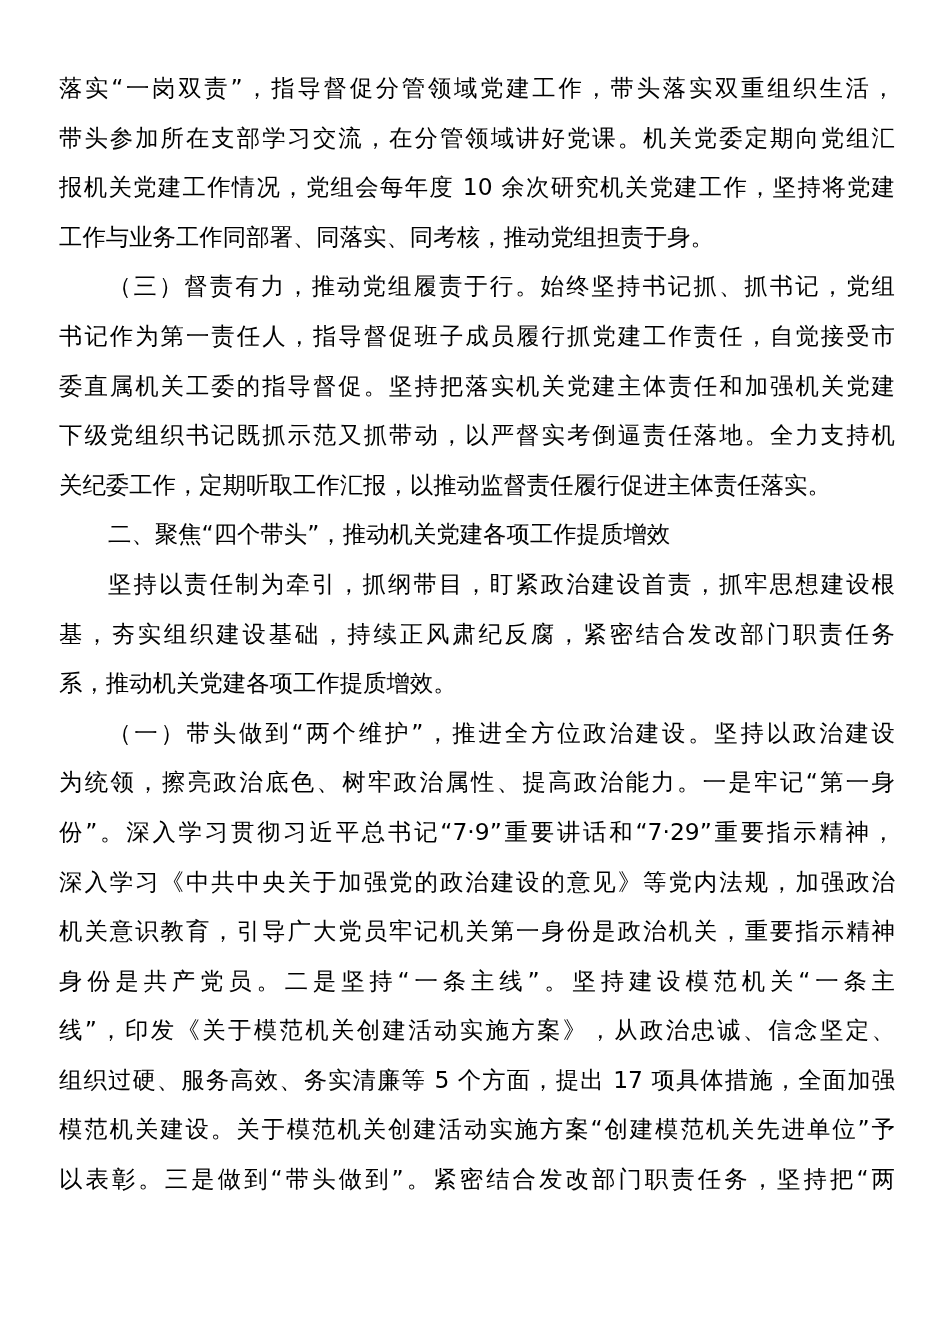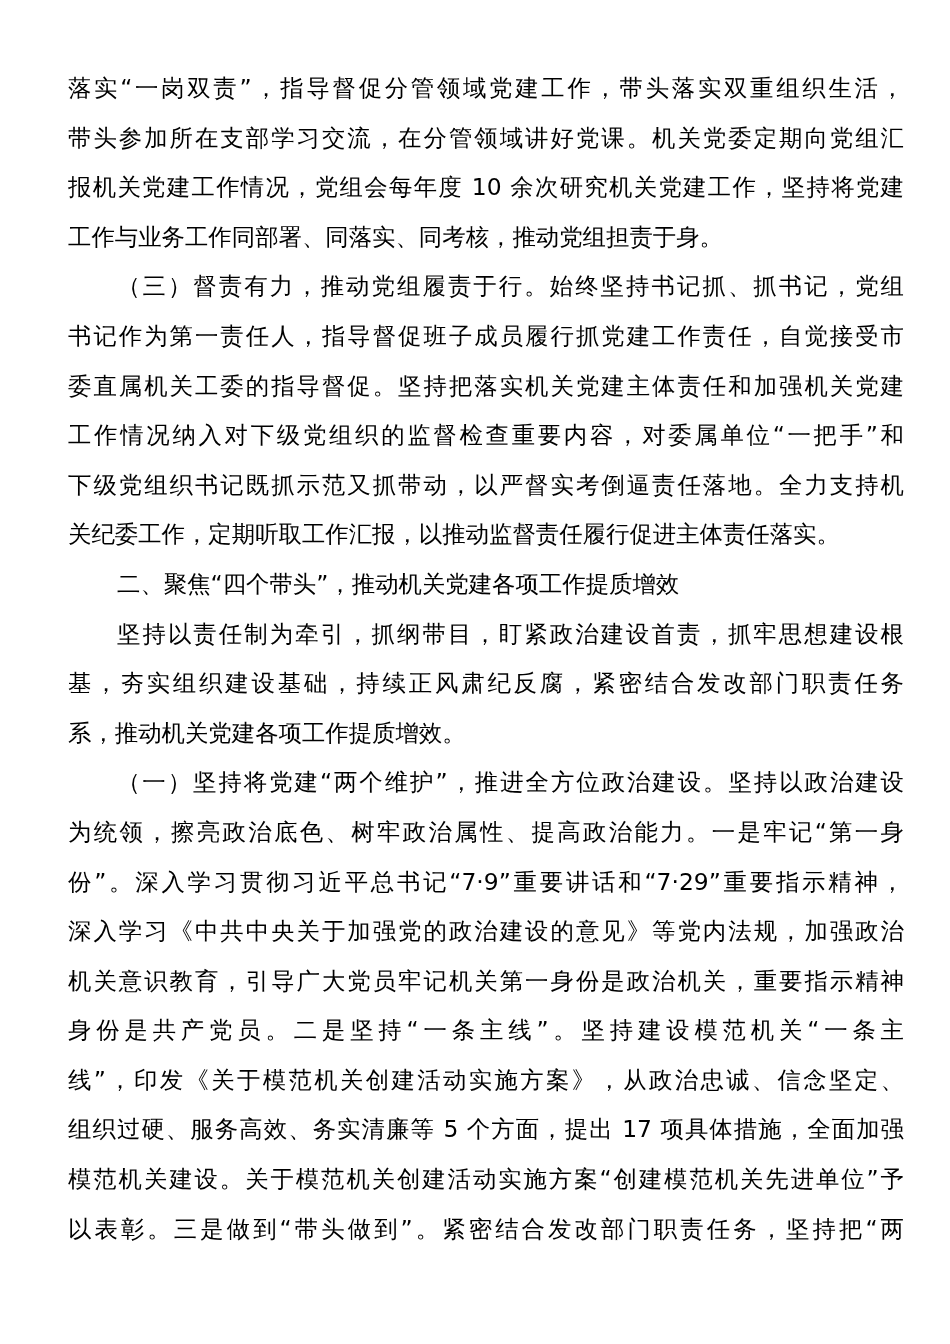--- a/index.html
+++ b/index.html
@@ -1,52 +1,51 @@
 <!DOCTYPE html>
 <html><head>
   <meta charset="utf-8">
   <style>
     html, body { margin: 0; padding: 0; background: #ffffff; }
     body { width: 950px; height: 1344px; position: relative; overflow: hidden;
            font-family: "DejaVu Sans", "Liberation Sans", sans-serif; color: #000; }
-    .page { position: absolute; left: 68px; top: 70px; width: 836px; }
+    .page { position: absolute; left: 59px; top: 70px; width: 836px; }
     .line { height: 49.6px; line-height: 36px; font-size: 23.4px; white-space: nowrap;
             text-align: justify; text-align-last: justify; letter-spacing: 0px; }
     .line.last { text-align-last: left; }
     .line.indent { padding-left: 49px; }
     .seg.b { font-weight: normal; }
   </style>
 </head>
 <body>
 
 <div class="page" id="page">
     <div>
       <div class="line"><span class="seg">落实“一岗双责”，指导督促分管领域党建工作，带头落实双重组织生活，</span></div>
       <div class="line"><span class="seg">带头参加所在支部学习交流，在分管领域讲好党课。机关党委定期向党组汇</span></div>
       <div class="line"><span class="seg">报机关党建工作情况，党组会每年度 10 余次研究机关党建工作，坚持将党建</span></div>
       <div class="line last"><span class="seg">工作与业务工作同部署、同落实、同考核，推动党组担责于身。</span></div>
     </div>
     <div>
       <div class="line indent"><span class="seg">（三）督责有力，推动党组履责于行。始终坚持书记抓、抓书记，党组</span></div>
       <div class="line"><span class="seg">书记作为第一责任人，指导督促班子成员履行抓党建工作责任，自觉接受市</span></div>
       <div class="line"><span class="seg">委直属机关工委的指导督促。坚持把落实机关党建主体责任和加强机关党建</span></div>
-      <div class="line"><span class="seg">工作情况纳入对下级党组织的监督检查重要内容，对委属单位“一把手”和</span></div>
       <div class="line"><span class="seg">下级党组织书记既抓示范又抓带动，以严督实考倒逼责任落地。全力支持机</span></div>
       <div class="line last"><span class="seg">关纪委工作，定期听取工作汇报，以推动监督责任履行促进主体责任落实。</span></div>
     </div>
     <div>
       <div class="line indent last"><span class="seg">二、聚焦“四个带头”，推动机关党建各项工作提质增效</span></div>
     </div>
     <div>
       <div class="line indent"><span class="seg">坚持以责任制为牵引，抓纲带目，盯紧政治建设首责，抓牢思想建设根</span></div>
       <div class="line"><span class="seg">基，夯实组织建设基础，持续正风肃纪反腐，紧密结合发改部门职责任务</span></div>
       <div class="line last"><span class="seg">系，推动机关党建各项工作提质增效。</span></div>
     </div>
     <div>
-      <div class="line indent"><span class="seg">（一）坚持将党建“两个维护”，推进全方位政治建设。坚持以政治建设</span></div>
+      <div class="line indent"><span class="seg">（一）带头做到“两个维护”，推进全方位政治建设。坚持以政治建设</span></div>
       <div class="line"><span class="seg">为统领，擦亮政治底色、树牢政治属性、提高政治能力。</span><span class="seg b">一是</span><span class="seg">牢记“第一身</span></div>
       <div class="line"><span class="seg">份”。深入学习贯彻习近平总书记“7·9”重要讲话和“7·29”重要指示精神，</span></div>
       <div class="line"><span class="seg">深入学习《中共中央关于加强党的政治建设的意见》等党内法规，加强政治</span></div>
       <div class="line"><span class="seg">机关意识教育，引导广大党员牢记机关第一身份是政治机关，重要指示精神</span></div>
       <div class="line"><span class="seg">身份是共产党员。</span><span class="seg b">二是</span><span class="seg">坚持“一条主线”。坚持建设模范机关“一条主</span></div>
       <div class="line"><span class="seg">线”，印发《关于模范机关创建活动实施方案》，从政治忠诚、信念坚定、</span></div>
       <div class="line"><span class="seg">组织过硬、服务高效、务实清廉等 5 个方面，提出 17 项具体措施，全面加强</span></div>
       <div class="line"><span class="seg">模范机关建设。关于模范机关创建活动实施方案“创建模范机关先进单位”予</span></div>
       <div class="line"><span class="seg">以表彰。</span><span class="seg b">三是</span><span class="seg">做到“带头做到”。紧密结合发改部门职责任务，坚持把“两</span></div>
     </div>

